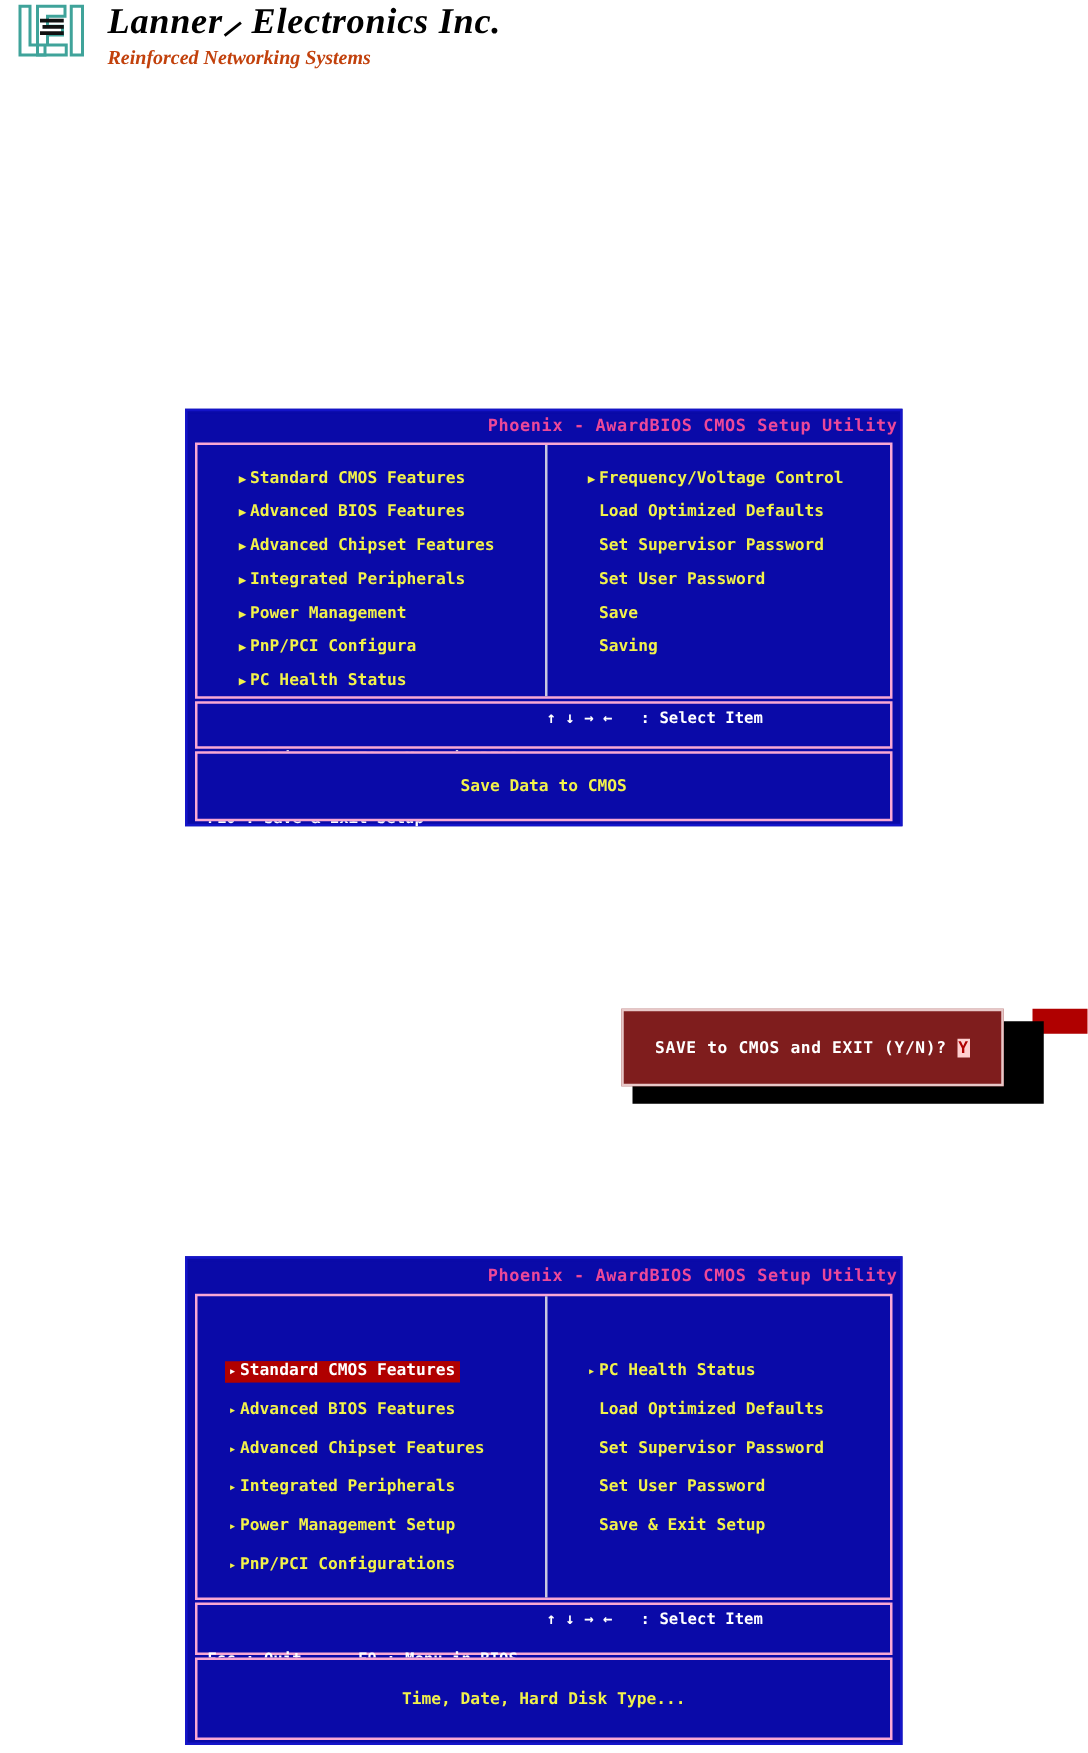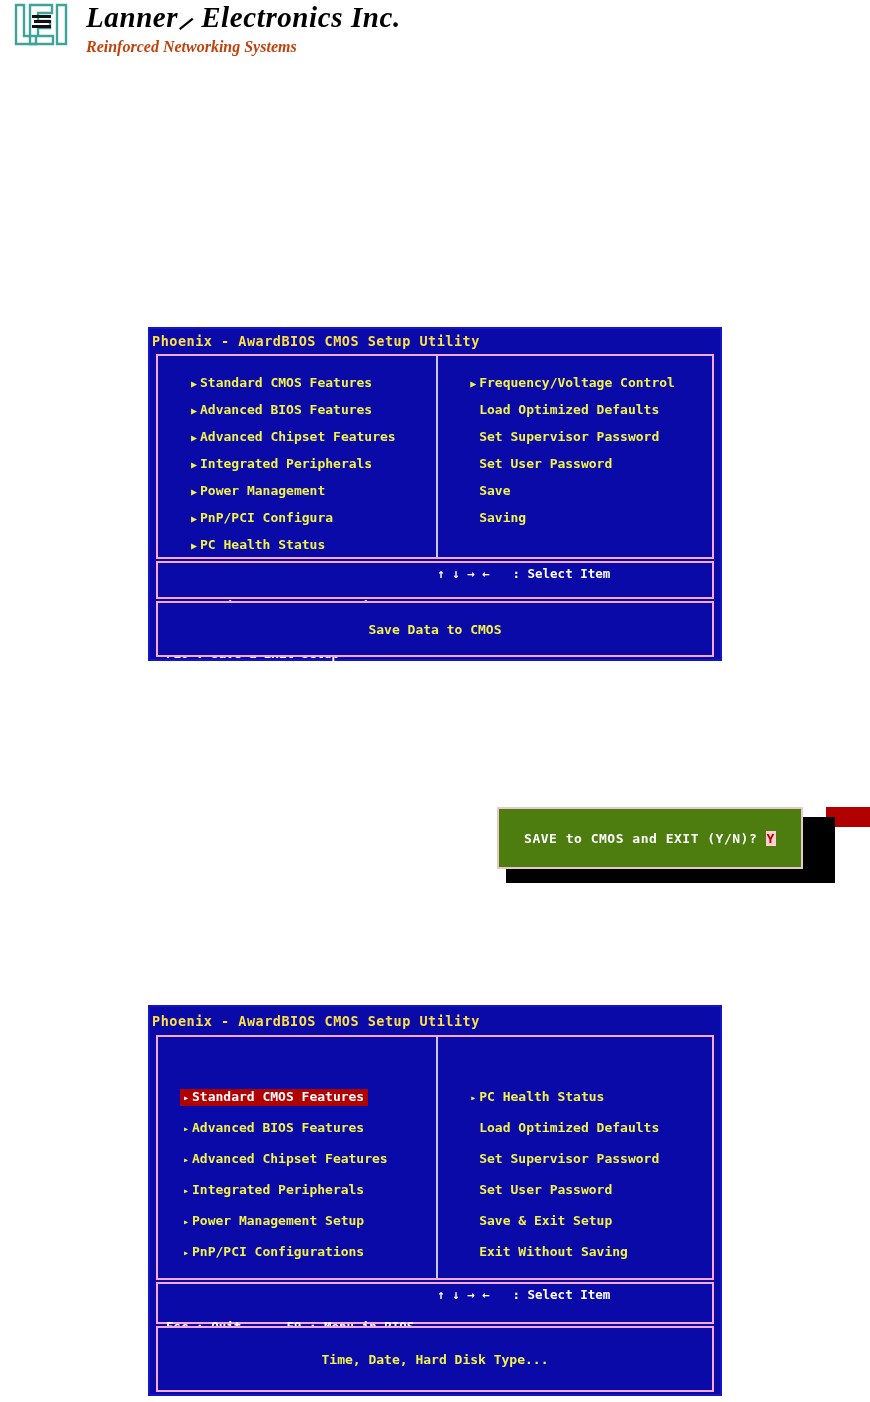--- a/index.html
+++ b/index.html
@@ -84,22 +84,22 @@
     left: 2px; top: 2px; right: 2px; bottom: 2px;
     background: #0a0aa8;
     box-sizing: border-box;
   }
 
   .bios-title {
     position: absolute;
     left: 0; right: 0; top: 0;
     height: 21px;
     line-height: 21px;
-    text-align: left;
-    color: #fde047;
+    text-align: right;
+    color: #ec4899;
     font-weight: bold;
     font-size: 13.5px;
     letter-spacing: 0.5px;
     background: #0a0aa8;
     white-space: nowrap;
   }
   #bios-screen-2 .bios-title { height: 24px; line-height: 24px; }
 
   .bios-frame {
     position: absolute;
@@ -222,21 +222,21 @@
     width: 329px;
     height: 66px;
     z-index: 5;
   }
   .dialog-box {
     position: absolute;
     left: 347px;
     top: 478px;
     width: 306px;
     height: 62px;
-    background: #4d7c0f;
+    background: #7f1d1d;
     border: 2px solid #e8c8c8;
     box-sizing: border-box;
     z-index: 6;
     display: flex;
     align-items: center;
     justify-content: center;
   }
   .dialog-text {
     color: #ffffff;
     font-family: "DejaVu Sans Mono", "Liberation Mono", monospace;
@@ -399,23 +399,20 @@
           </div>
         <div class="menu-row">
             <span class="menu-item"><span class="menu-arrow blank">▶</span><span class="menu-label">Set Supervisor Password</span></span>
           </div>
         <div class="menu-row">
             <span class="menu-item"><span class="menu-arrow blank">▶</span><span class="menu-label">Set User Password</span></span>
           </div>
         <div class="menu-row">
             <span class="menu-item"><span class="menu-arrow blank">▶</span><span class="menu-label">Save &amp; Exit Setup</span></span>
           </div>
-        <div class="menu-row">
-            <span class="menu-item"><span class="menu-arrow blank">▶</span><span class="menu-label">Exit Without Saving</span></span>
-          </div>
       </div>
     </div>
 
     <div class="bios-frame help-frame">
       <div class="help-bar">
         <span class="help-line">Esc : Quit      F9 : Menu in BIOS</span>
         <span class="help-line">F10 : Save &amp; Exit Setup</span>
         <span class="help-right">↑ ↓ → ←   : Select Item</span>
       </div>
     </div>

